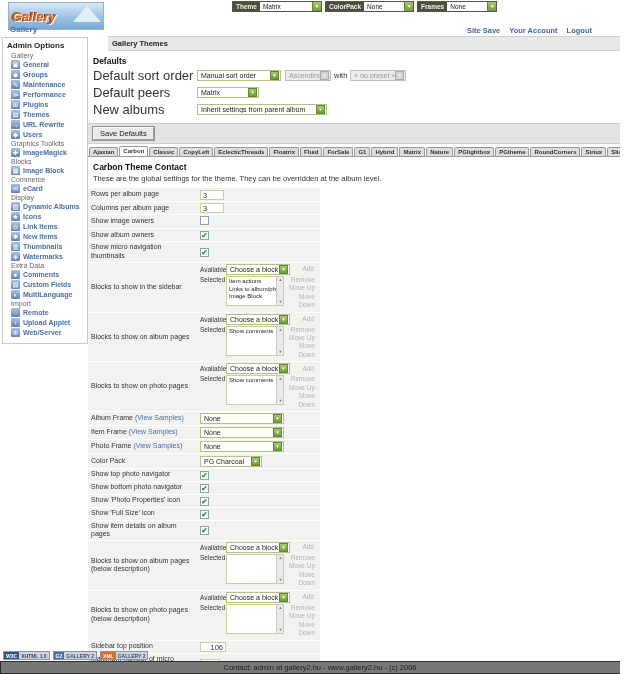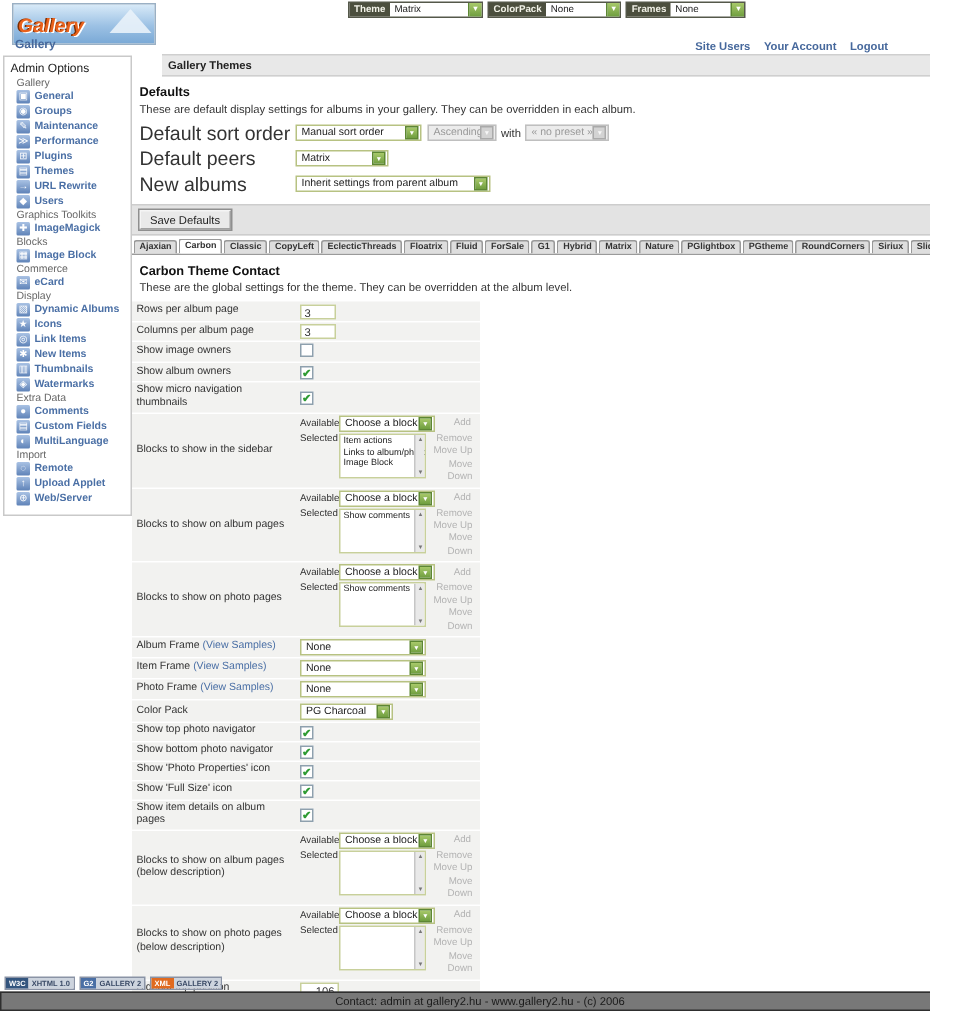--- a/index.html
+++ b/index.html
@@ -24,21 +24,21 @@
   .hsel .har { width:9px; background:linear-gradient(#a8c96a,#6f9e3f); border-left:1px solid #5d8733;
                color:#fff; font-size:5px; line-height:9px; text-align:center; }
   .crumbrow { position:absolute; left:0; top:25px; width:100%; height:11px; }
   .crumb { position:absolute; left:10px; top:0; color:#46689c; font-weight:bold; font-size:8px; }
   .hdr-links { position:absolute; right:28px; top:1px; display:flex; gap:9px; }
   .hdr-links a { color:#46689c; font-size:7.5px; font-weight:bold; }
 
   
   .sidebar { position:absolute; left:2px; top:37px; width:86px; background:#fff;
              border:1px solid #c9c9c9; padding:2px 1px 5px 2px; }
-  .sb-title { font-weight:normal; font-size:8px; color:#222; padding:1px 2px 2px; }
+  .sb-title { font-weight:bold; font-size:8px; color:#222; padding:1px 2px 2px; }
   .sb-sec { color:#666; font-size:7px; padding:3px 2px 1px; }
   .sb-item { display:flex; align-items:center; gap:3px; padding:0 1px 1px 6px; cursor:pointer; }
   .sb-item .sb-label { color:#4a6fa5; font-size:7px; font-weight:bold; white-space:nowrap; }
   .sb-sec .sb-label { color:#666; font-size:7px; font-weight:normal; }
   .sicon { flex:0 0 auto; width:9px; height:9px; border-radius:1px; text-align:center;
            background:linear-gradient(#a9c2e4,#5f83b8); color:#fff; font-size:6.5px; line-height:9px; }
 
   
   .main { position:absolute; left:88px; top:36px; width:546px; }
   .page-title-bar { background:#e8e8e8; border-top:1px solid #cfcfcf; border-bottom:1px solid #cfcfcf;
@@ -129,21 +129,21 @@
     <span class="hsel">
       <span class="hlab">Frames</span>
       <span class="hval" style="min-width:40px;">None</span>
       <span class="har">▼</span>
     </span>
   </div>
 
   <div class="crumbrow">
     <a href="#" class="crumb">Gallery</a>
     <span class="hdr-links">
-      <a href="#">Site Users</a>
+      <a href="#">Site Save</a>
       <a href="#">Your Account</a>
       <a href="#">Logout</a>
     </span>
   </div>
 
   <div class="sidebar">
     <div class="sb-title">Admin Options</div>
     <div class="sb-list">
 
     <div class="sb-item sb-sec">
@@ -267,21 +267,20 @@
           <span class="sb-label">Web/Server</span>
         </div>
       </div>
   </div>
 
   <div class="main">
     <div class="page-title-bar">Gallery Themes</div>
 
     <div class="padblock">
       <div class="bold-title">Defaults</div>
-      <div class="desc">These are default display settings for albums in your gallery. They can be overridden in each album.</div>
 
       <div class="def-row">
         <span class="def-label">Default sort order</span>
         <span class="fsel w84">
           <span class="v">Manual sort order</span>
           <span class="ar">▼</span>
         </span>
         <span class="fsel w46 disabled" style="margin-left:4px;">
           <span class="v">Ascending</span>
           <span class="ar">▼</span>

